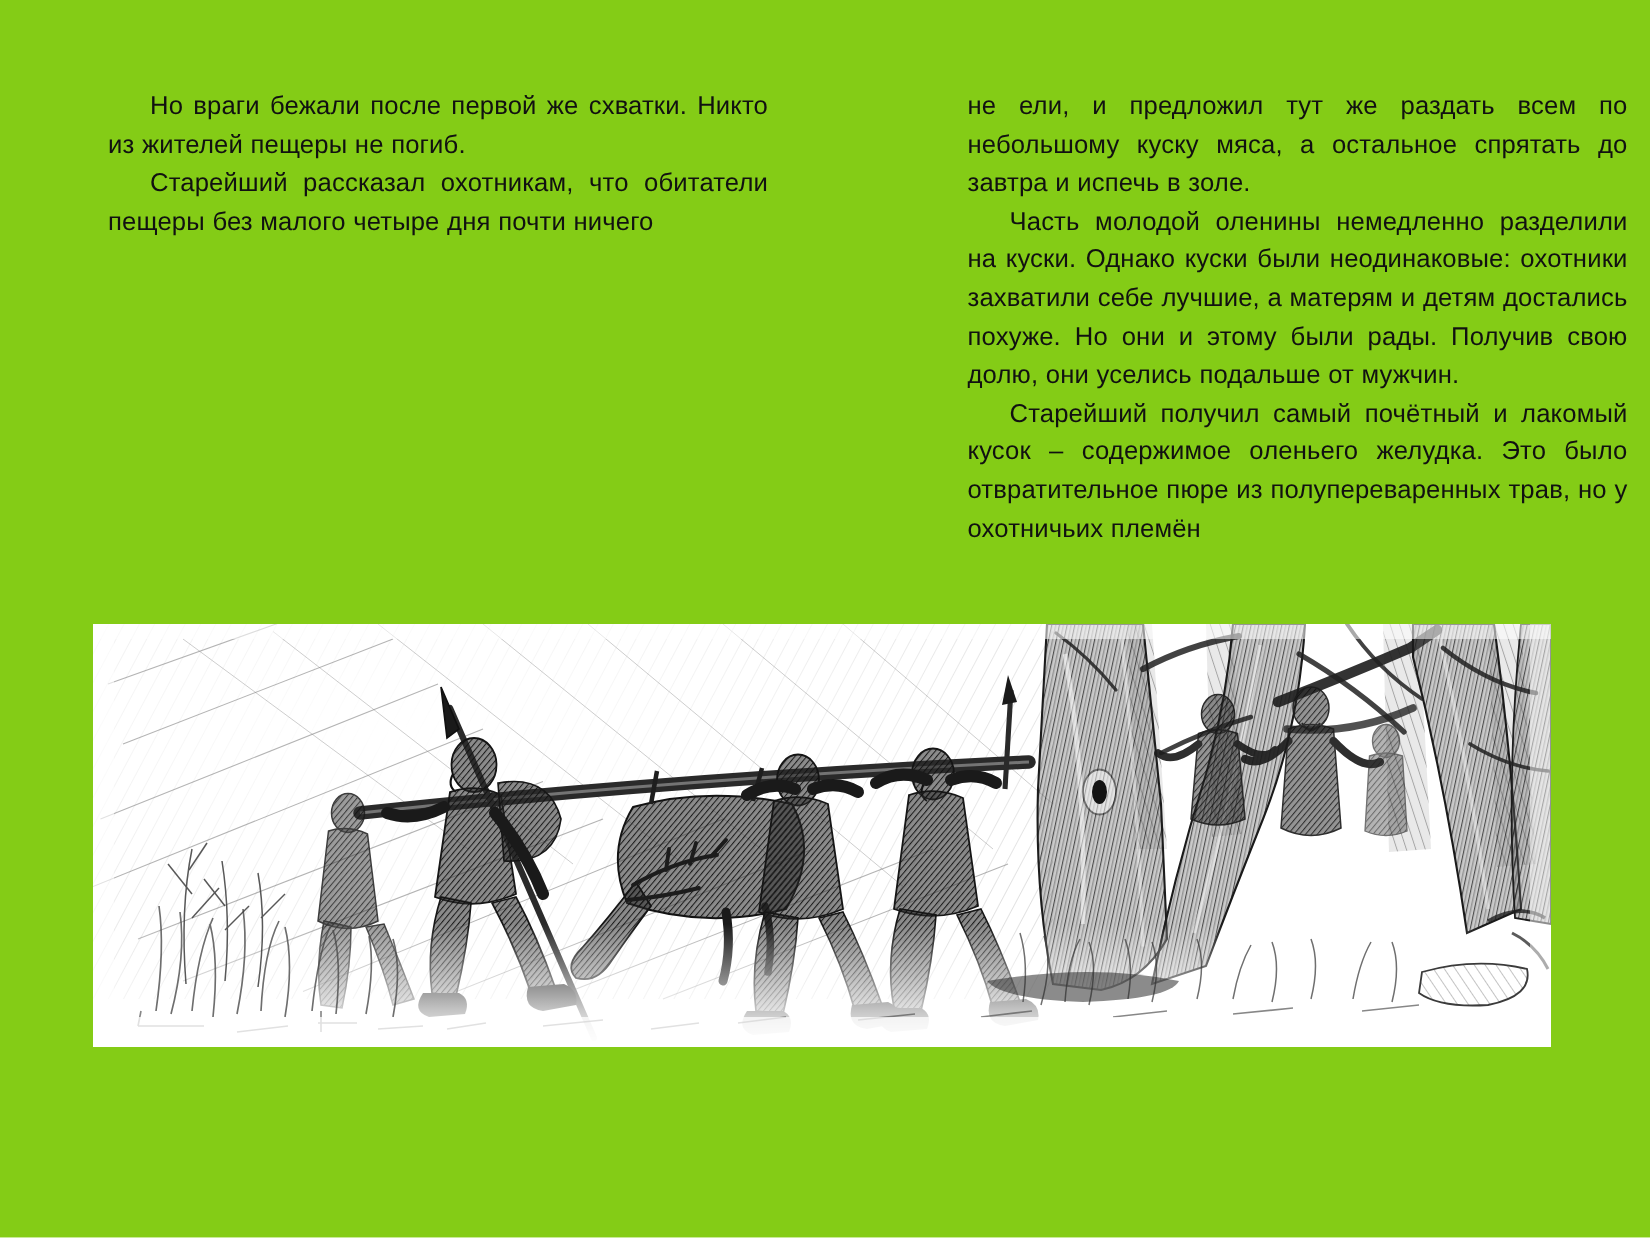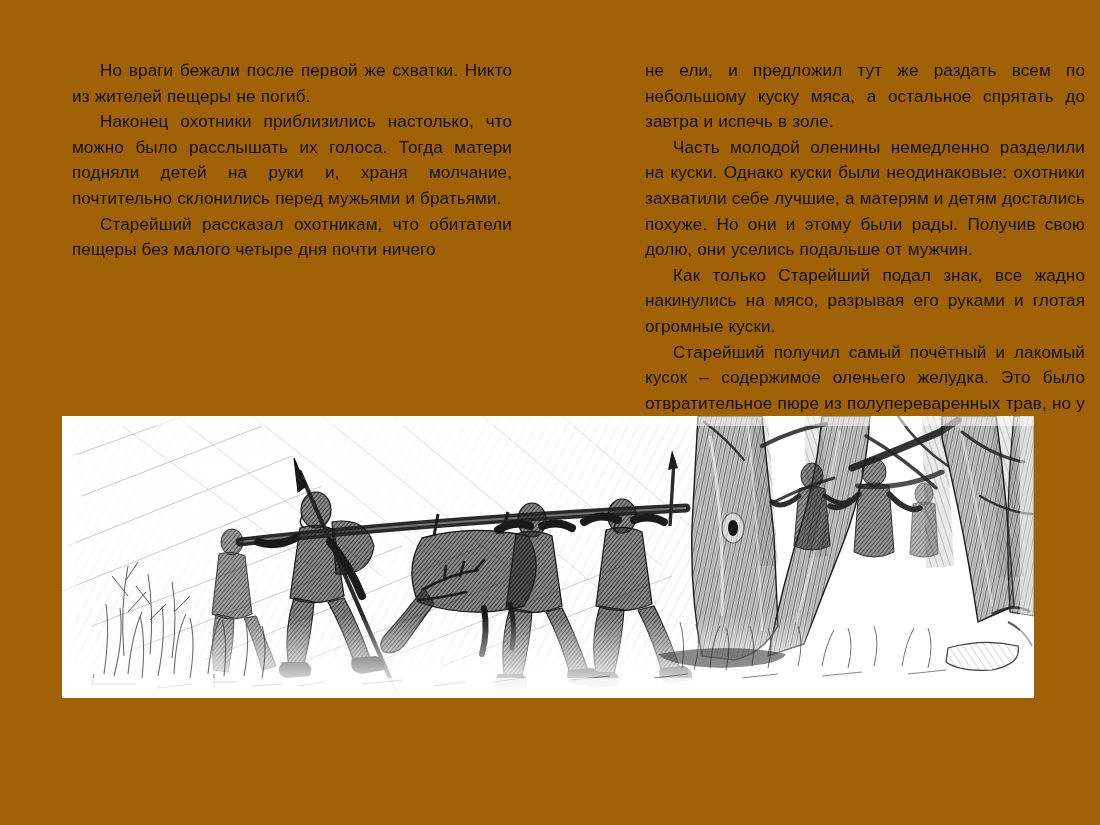--- a/index.html
+++ b/index.html
@@ -5,21 +5,21 @@
 <style>
   html, body {
     margin: 0;
     padding: 0;
     background: #ffffff;
   }
   .page {
     position: relative;
     width: 1100px;
     height: 825px;
-    background: #a16207;
+    background: #84cc16;
     overflow: hidden;
     font-family: "Liberation Sans", "DejaVu Sans", sans-serif;
   }
 
   
   .columns {
     position: absolute;
     left: 0;
     top: 0;
     width: 1100px;
@@ -62,28 +62,26 @@
 </style>
 </head>
 <body>
 
 <div class="page">
 
   <div class="columns">
 
     <div class="col col-left">
       <p class="para indent">Но враги бежали после первой же схватки. Никто из жителей пещеры не погиб.</p>
-      <p class="para indent">Наконец охотники приблизились настолько, что можно было расслышать их голоса. Тогда матери подняли детей на руки и, храня молчание, почтительно склонились перед мужьями и братьями.</p>
       <p class="para indent">Старейший рассказал охотникам, что обитатели пещеры без малого четыре дня почти ничего</p>
     </div>
 
     <div class="col col-right">
       <p class="para">не ели, и предложил тут же раздать всем по небольшому куску мяса, а остальное спрятать до завтра и испечь в золе.</p>
       <p class="para indent">Часть молодой оленины немедленно разделили на куски. Однако куски были неодинаковые: охотники захватили себе лучшие, а матерям и детям достались похуже. Но они и этому были рады. Получив свою долю, они уселись подальше от мужчин.</p>
-      <p class="para indent">Как только Старейший подал знак, все жадно накинулись на мясо, разрывая его руками и глотая огромные куски.</p>
       <p class="para indent">Старейший получил самый почётный и лакомый кусок – содержимое оленьего желудка. Это было отвратительное пюре из полупереваренных трав, но у охотничьих племён</p>
     </div>
 
   </div>
 
   <div class="illustration">
     <svg viewBox="0 0 972 282" preserveAspectRatio="none" aria-hidden="true">
       <defs>
 
         <pattern id="hatchA" width="9" height="9" patternUnits="userSpaceOnUse" patternTransform="rotate(28)">

